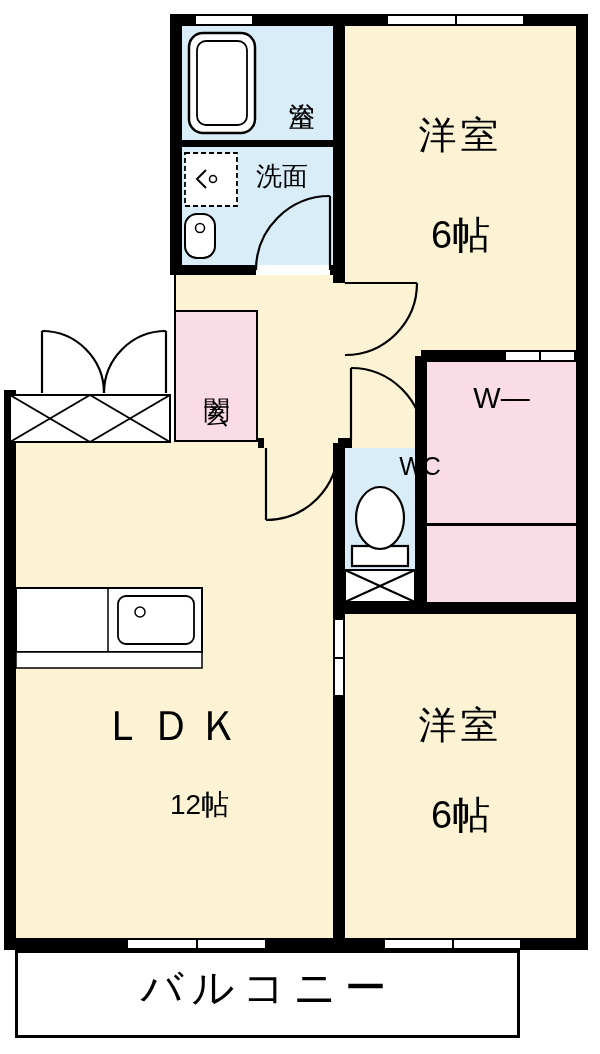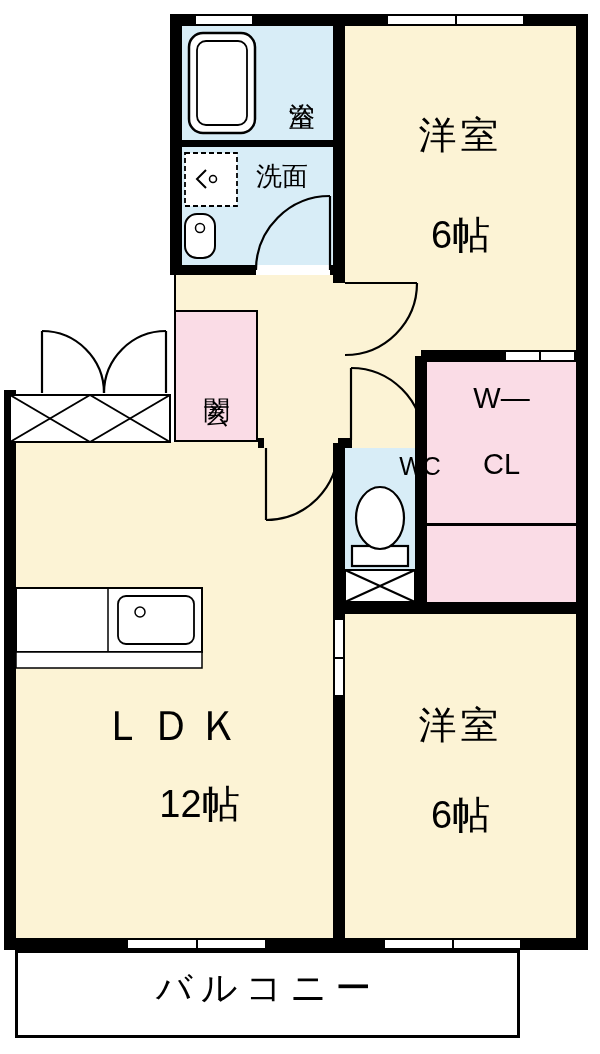--- a/index.html
+++ b/index.html
@@ -161,24 +161,23 @@
   <div class="label" style="left:238px;top:160px;width:88px;height:32px;font-size:26px;text-align:center;">洗面</div>
 
   <div class="label" style="left:345px;top:112px;width:231px;height:48px;font-size:38px;letter-spacing:4px;">洋室</div>
   <div class="label" style="left:345px;top:212px;width:231px;height:48px;font-size:38px;">6帖</div>
 
   <div class="label vert" style="left:202px;top:326px;width:30px;height:104px;font-size:26px;">玄関</div>
 
   <div class="label" style="left:345px;top:452px;width:70px;height:30px;font-size:25px;padding-left:40px;">WC</div>
 
   <div class="label" style="left:427px;top:382px;width:149px;height:34px;font-size:29px;">W―</div>
-  <div class="label" style="left:427px;top:448px;width:149px;height:34px;font-size:29px;">CL</div>
 
 
   <div class="label" style="left:16px;top:700px;width:317px;height:52px;font-size:42px;letter-spacing:6px;">ＬＤＫ</div>
-  <div class="label" style="left:16px;top:782px;width:367px;height:46px;font-size:38px;">12帖</div>
+  <div class="label" style="left:16px;top:782px;width:367px;height:46px;font-size:28px;">12帖</div>
 
   <div class="label" style="left:345px;top:702px;width:231px;height:48px;font-size:38px;letter-spacing:4px;">洋室</div>
   <div class="label" style="left:345px;top:792px;width:231px;height:48px;font-size:38px;">6帖</div>
 
-  <div class="label" style="left:15px;top:966px;width:505px;height:44px;font-size:36px;letter-spacing:8px;">バルコニー</div>
+  <div class="label" style="left:15px;top:966px;width:505px;height:44px;font-size:42px;letter-spacing:8px;">バルコニー</div>
 
 </div>
 
 </body></html>

